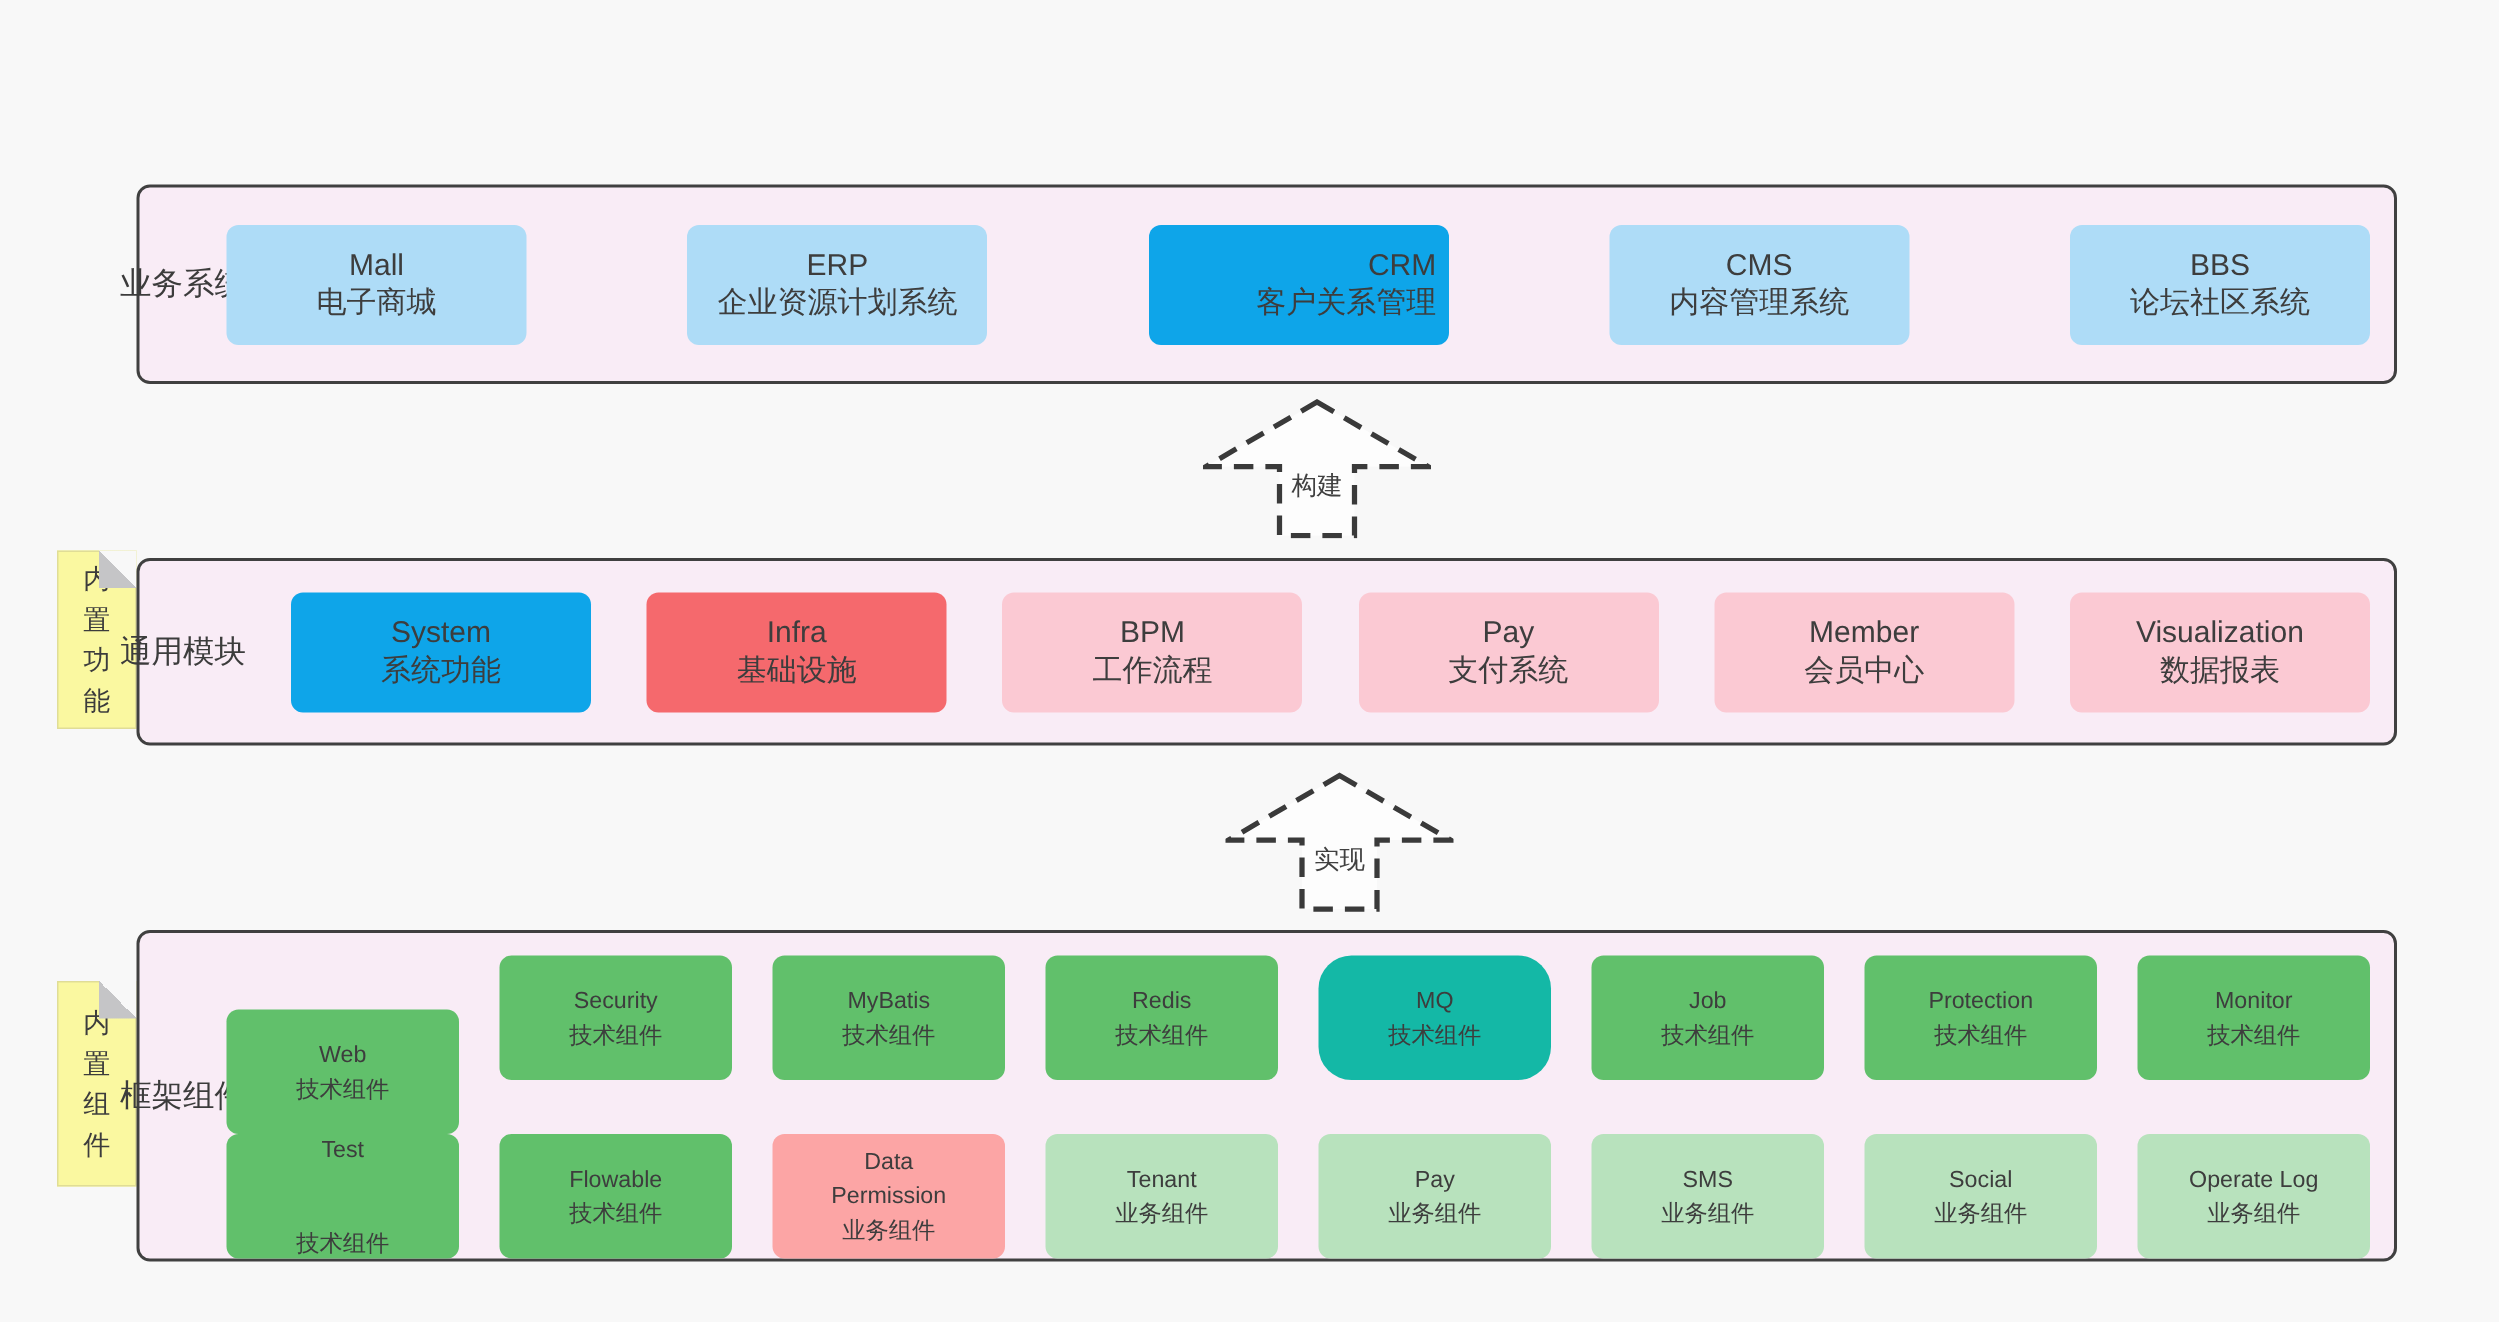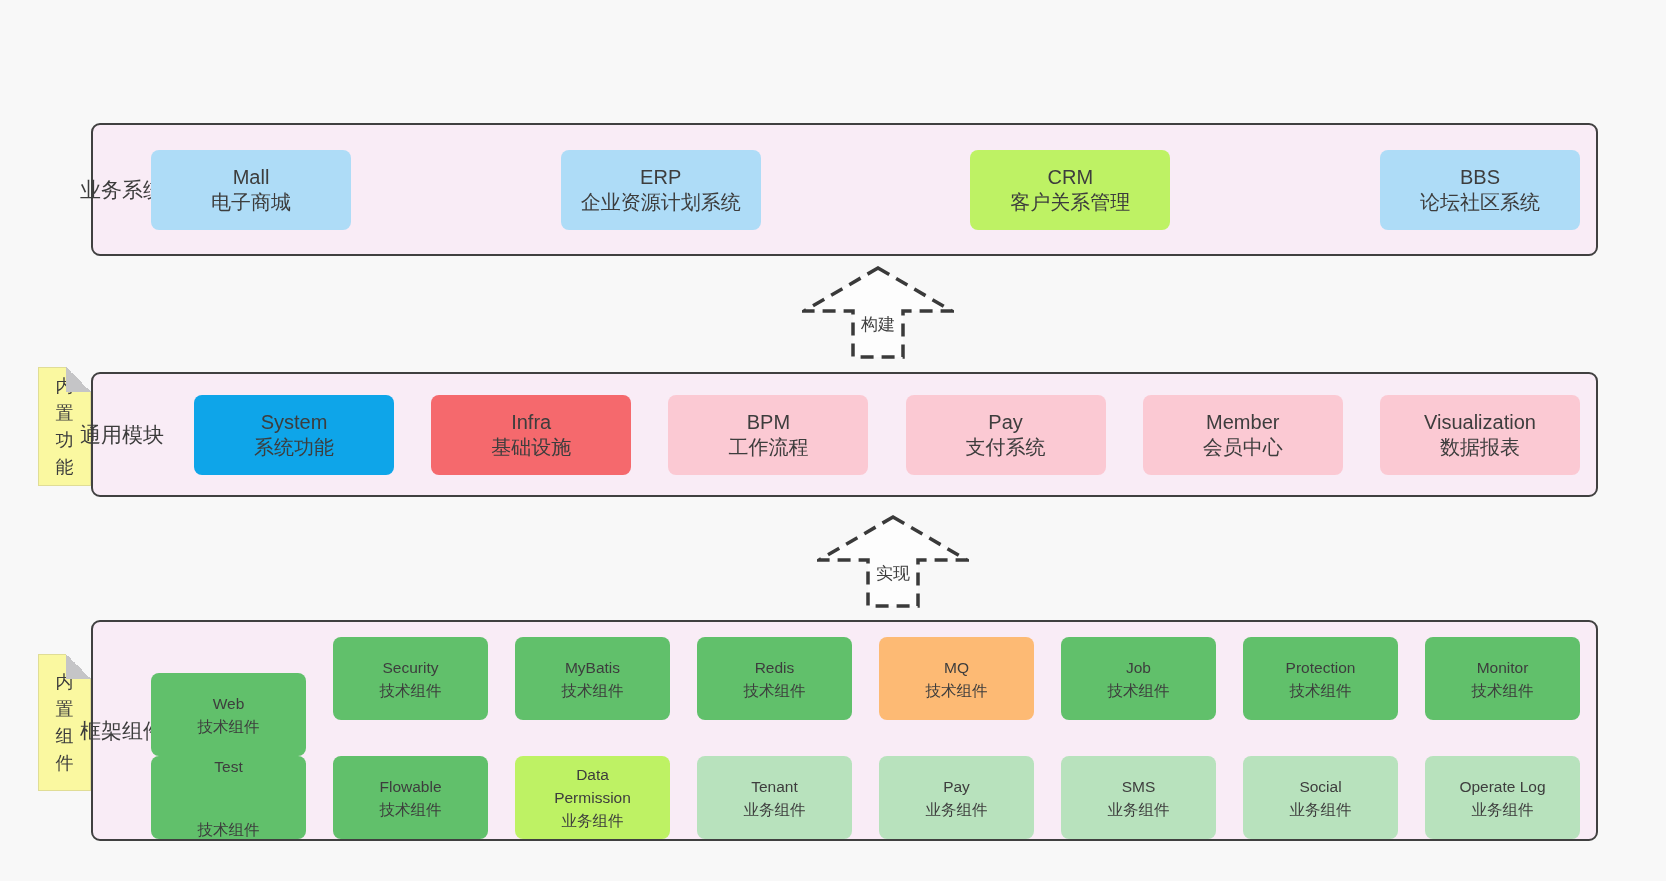--- a/index.html
+++ b/index.html
@@ -124,25 +124,29 @@
     <span class="box-name">Mall</span>
     <span class="box-desc">电子商城</span>
   </div>
 
 
   <div class="box box-wide" style="background-color: rgb(174, 220, 247);">
     <span class="box-name">ERP</span>
     <span class="box-desc">企业资源计划系统</span>
   </div>
 
-  <div class="box box-wide" style="background-color: #bef264;">
+  <div class="box box-wide" style="background-color: #0ea5e9; align-items: flex-end;">
     <span class="box-name">CRM</span>
     <span class="box-desc">客户关系管理</span>
   </div>
 
+  <div class="box box-wide" style="background-color: rgb(174, 220, 247);">
+    <span class="box-name">CMS</span>
+    <span class="box-desc">内容管理系统</span>
+  </div>
 
   <div class="box box-wide" style="background-color: rgb(174, 220, 247);">
     <span class="box-name">BBS</span>
     <span class="box-desc">论坛社区系统</span>
   </div>
 </div>
   </section>
 
   <div class="block-arrow" id="arrow-build">
     <svg viewBox="0 0 152 93">
@@ -220,21 +224,21 @@
   <div class="box box-small" style="background-color: rgb(97, 192, 107);">
     <span class="box-name">MyBatis</span>
     <span class="box-desc">技术组件</span>
   </div>
 
   <div class="box box-small" style="background-color: rgb(97, 192, 107);">
     <span class="box-name">Redis</span>
     <span class="box-desc">技术组件</span>
   </div>
 
-  <div class="box box-small" style="background-color: #fdba74;">
+  <div class="box box-small" style="background-color: #14b8a6; border-radius: 22px;">
     <span class="box-name">MQ</span>
     <span class="box-desc">技术组件</span>
   </div>
 
   <div class="box box-small" style="background-color: rgb(97, 192, 107);">
     <span class="box-name">Job</span>
     <span class="box-desc">技术组件</span>
   </div>
 
   <div class="box box-small" style="background-color: rgb(97, 192, 107);">
@@ -251,21 +255,21 @@
   <div class="box box-small" style="background-color: rgb(97, 192, 107); gap: 40px;">
     <span class="box-name">Test</span>
     <span class="box-desc">技术组件</span>
   </div>
 
   <div class="box box-small" style="background-color: rgb(97, 192, 107);">
     <span class="box-name">Flowable</span>
     <span class="box-desc">技术组件</span>
   </div>
 
-  <div class="box box-small" style="background-color: #bef264;">
+  <div class="box box-small" style="background-color: #fca5a5;">
     <span class="box-name">Data Permission</span>
     <span class="box-desc">业务组件</span>
   </div>
 
   <div class="box box-small" style="background-color: rgb(184, 226, 189);">
     <span class="box-name">Tenant</span>
     <span class="box-desc">业务组件</span>
   </div>
 
   <div class="box box-small" style="background-color: rgb(184, 226, 189);">

